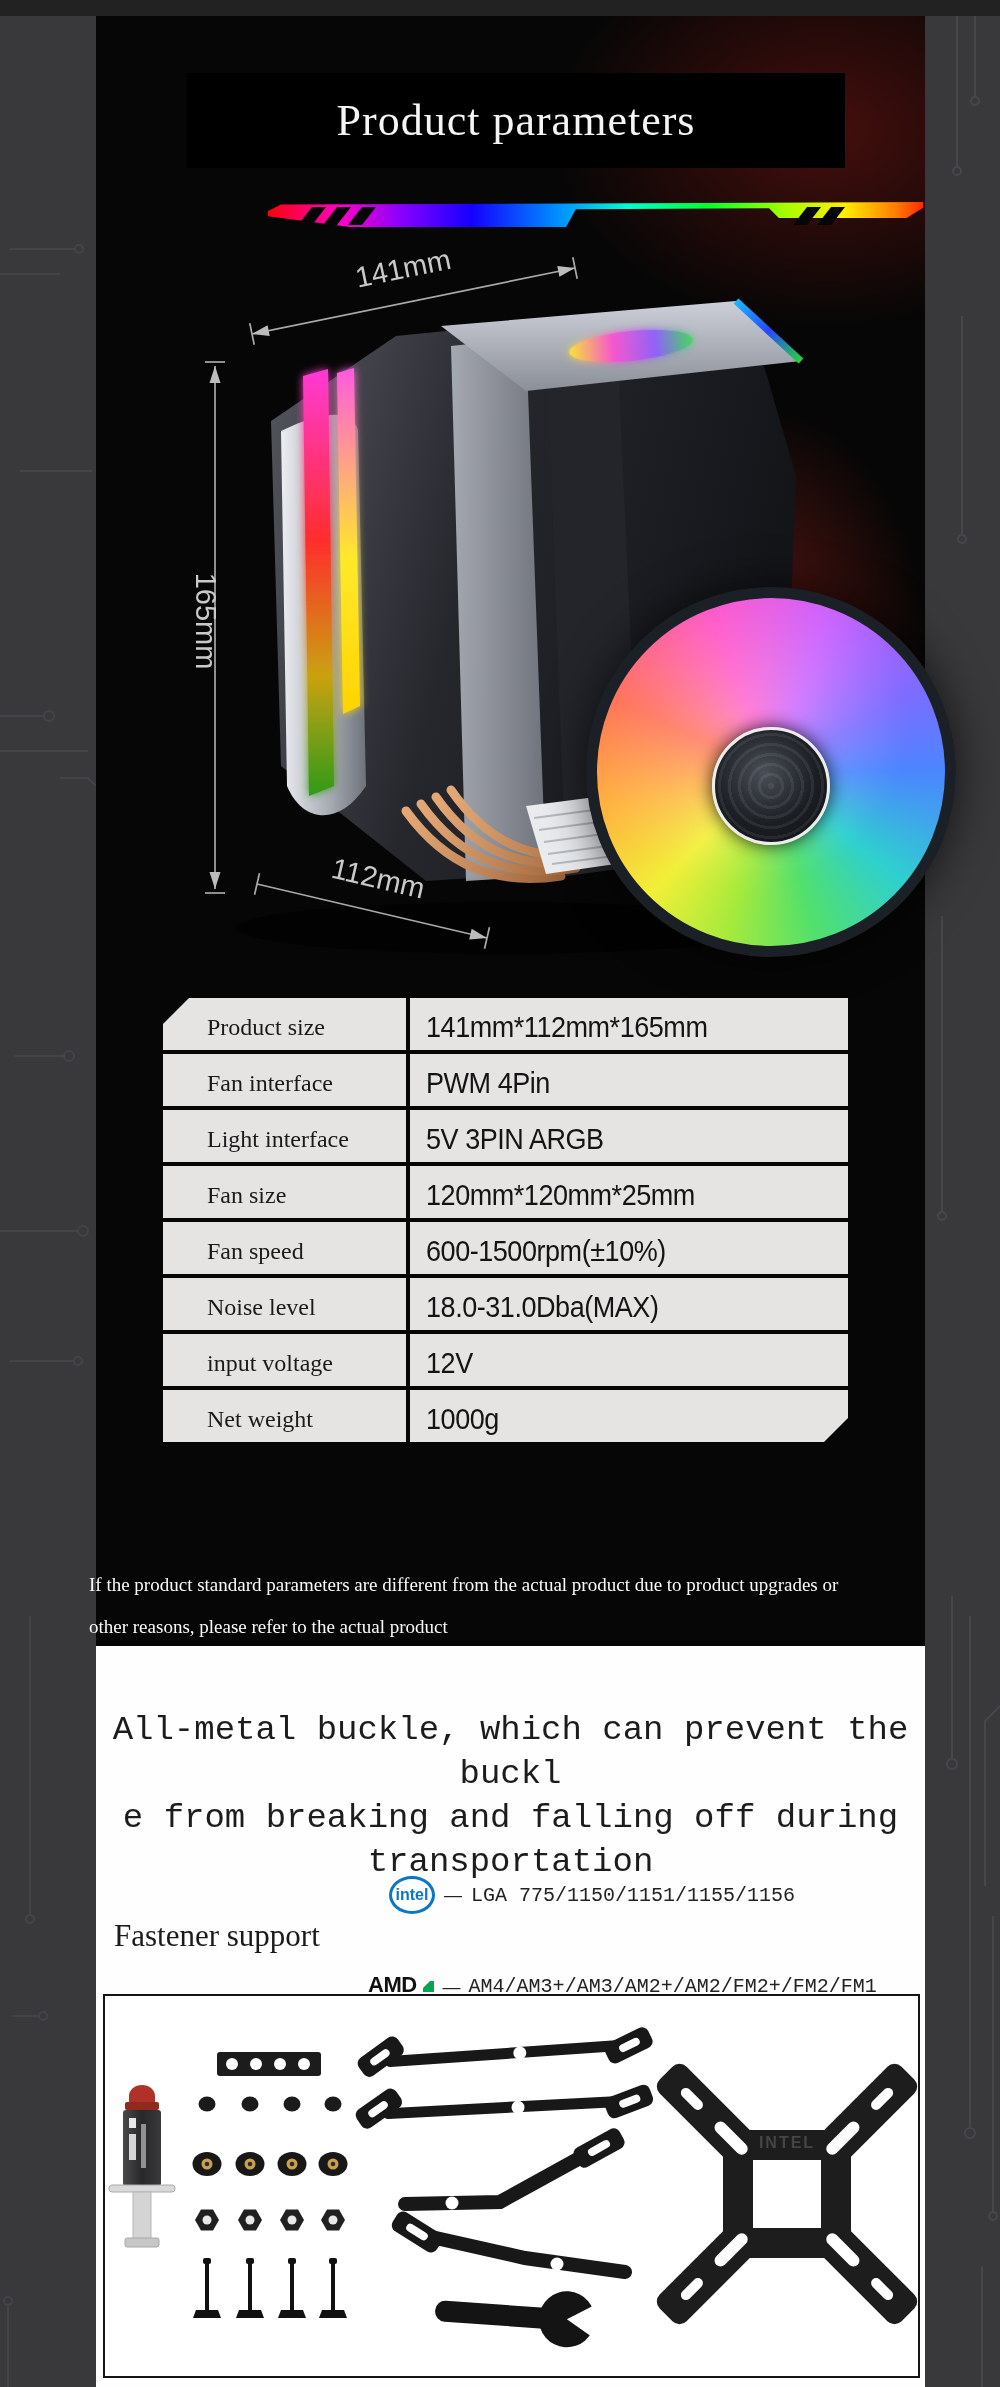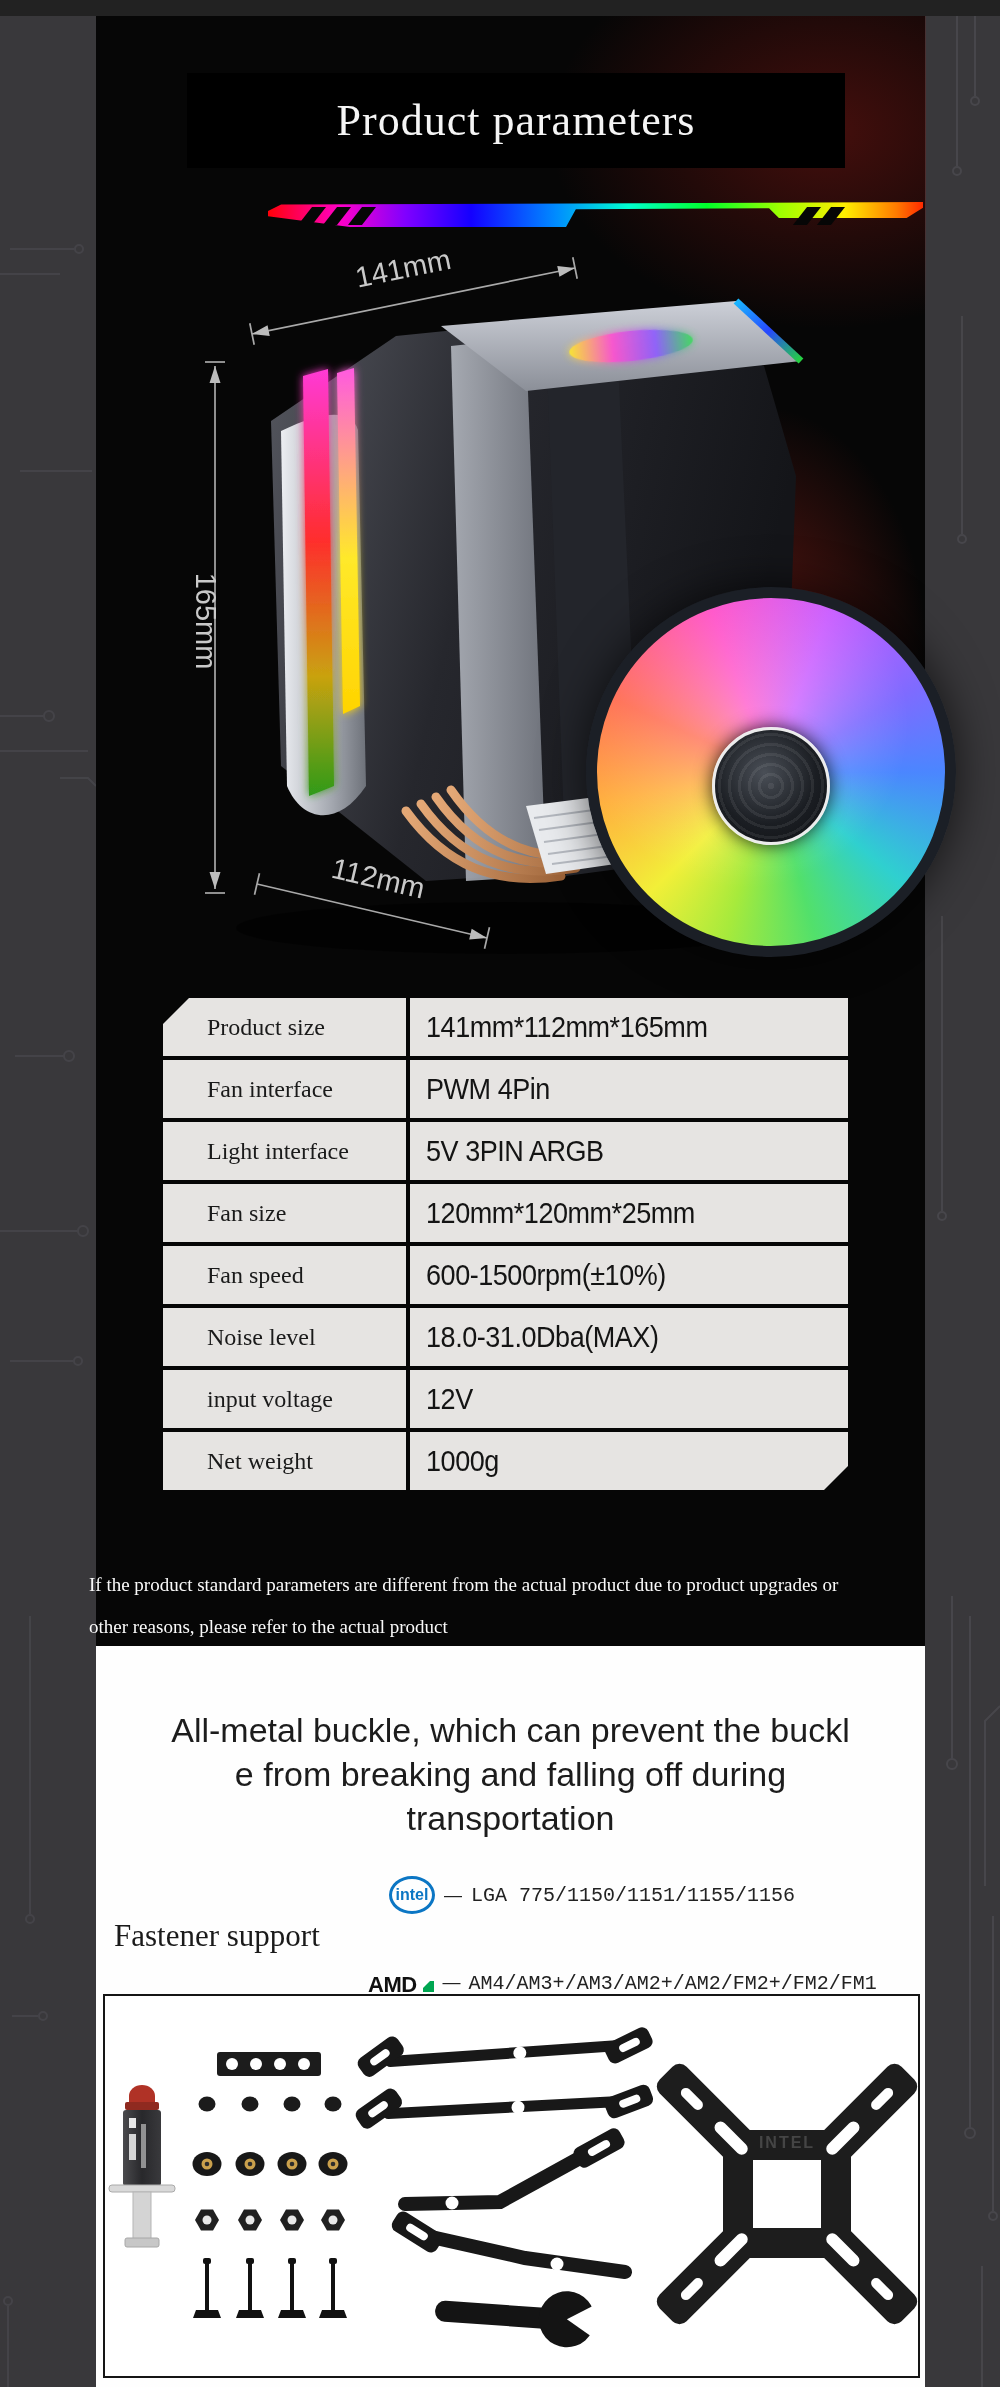--- a/index.html
+++ b/index.html
@@ -30,37 +30,37 @@
     box-shadow:0 0 45px rgba(0,0,0,.65); }
   .fan-hub { position:absolute; left:50%; top:54%; transform:translate(-50%,-50%); width:118px; height:118px; border-radius:50%;
     border:3px solid #ececec;
     background:
       repeating-radial-gradient(circle at 50% 50%, rgba(255,255,255,.07) 0 3px, rgba(0,0,0,0) 3px 10px),
       radial-gradient(circle at 44% 38%, #4a4f57, #1b1e23 55%, #0d0f12);
     box-shadow:0 0 18px rgba(0,0,0,.8); }
 
   
   .spec-table { position:absolute; left:163px; top:982px; width:685px; display:flex; flex-direction:column; gap:4px; }
-  .spec-row { display:flex; gap:4px; height:58px; }
+  .spec-row { display:flex; gap:4px; height:52px; }
   .cell-label { width:243px; background:#e6e4e2; font-family:"Liberation Serif", serif; font-size:24px; color:#1a1a1a; line-height:58px; padding-left:44px; }
   .cell-value { flex:1; background:#e6e4e2; font-size:30px; color:#141414; line-height:58px; padding-left:16px; letter-spacing:-0.5px; }
   .cell-value span { display:inline-block; transform:scaleX(.9); transform-origin:0 50%; white-space:nowrap; }
   .spec-row:first-child .cell-label { clip-path:polygon(26px 0, 100% 0, 100% 100%, 0 100%, 0 26px); }
   .spec-row:last-child .cell-value { clip-path:polygon(0 0, 100% 0, 100% calc(100% - 24px), calc(100% - 24px) 100%, 0 100%); }
 
   
   .disclaimer { position:absolute; left:89px; top:1548px; width:824px; font-family:"Liberation Serif", serif; font-size:19px; color:#fafafa; }
   .disclaimer div { line-height:42px; }
 
   
   .white-section { position:absolute; left:96px; top:1630px; width:829px; height:757px; background:#fefefe; }
-  .buckle-heading { position:absolute; left:0; top:62px; width:829px; text-align:center; font-family:Liberation Sans, sans-serif; font-size:34px; line-height:44px; color:#1c1c1c; }
+  .buckle-heading { position:absolute; left:0; top:62px; width:829px; text-align:center; font-family:Liberation Mono, monospace; font-size:34px; line-height:44px; color:#1c1c1c; }
   .fastener-label { position:absolute; left:18px; top:272px; font-family:"Liberation Serif", serif; font-size:31px; color:#1a1a1a; }
   .intel-row { position:absolute; left:293px; top:230px; display:flex; align-items:center; gap:9px; }
-  .amd-row { position:absolute; left:272px; top:326px; display:flex; align-items:flex-start; gap:8px; }
+  .amd-row { position:absolute; left:272px; top:326px; display:flex; align-items:flex-end; gap:8px; }
   .intel-logo { width:46px; height:38px; border:3px solid #0b76c4; border-radius:50%; display:flex; align-items:center; justify-content:center;
     color:#0b76c4; font-size:16px; font-weight:bold; letter-spacing:0; }
   .amd-logo { display:flex; align-items:center; gap:3px; font-size:22px; font-weight:bold; color:#101010; letter-spacing:-0.5px; }
   .socket-text { font-family:"Liberation Mono", monospace; font-size:20px; color:#222; white-space:nowrap; }
   .sep-dash { font-size:18px; color:#222; }
 
   
   .hardware-box { position:absolute; left:7px; top:348px; width:817px; height:384px; border:2px solid #151515; background:#fff; }
 
   

